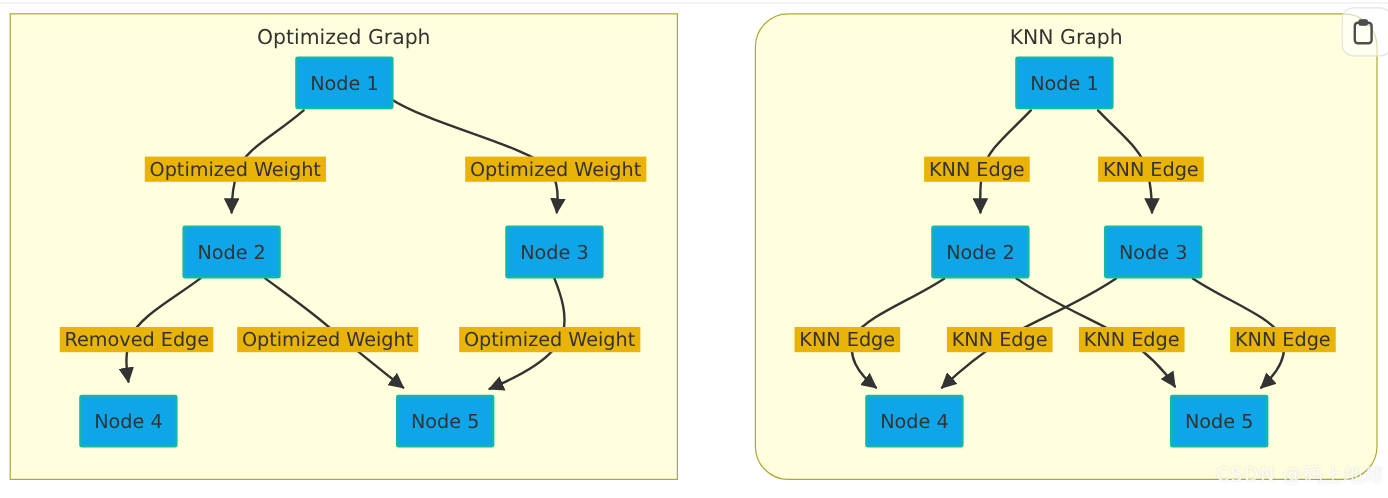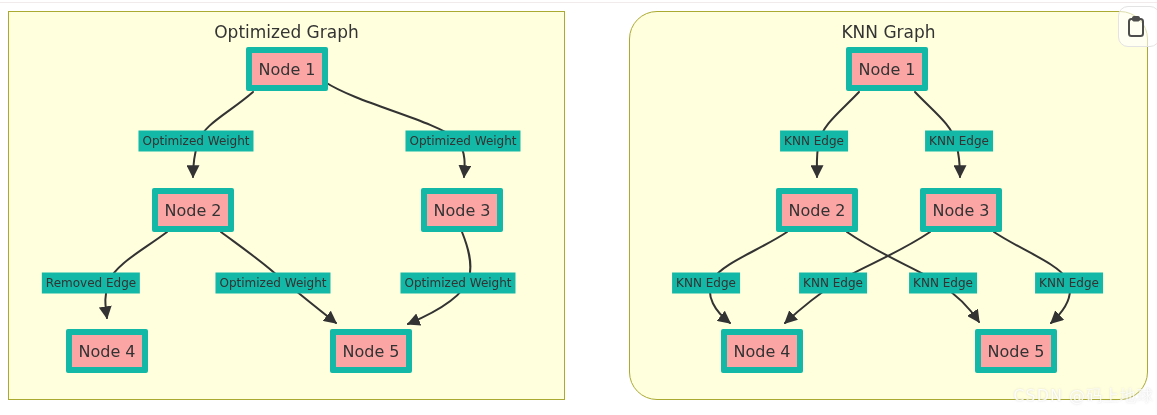--- a/index.html
+++ b/index.html
@@ -19,28 +19,28 @@
   }
   .panel-left{left:8px;width:555px;}
   .panel-right{left:629px;width:517px;border-radius:28px;}
   .panel-title{
     position:absolute;left:0;right:0;top:10px;text-align:center;
     font-size:17px;color:#333333;white-space:nowrap;
   }
   .edges-svg{position:absolute;left:0;top:0;}
   .node{
     position:absolute;width:82px;height:44px;box-sizing:border-box;
-    background:#fca5a5;border:6px solid #14b8a6;border-radius:2px;
+    background:#0ea5e9;border:2px solid #14b8a6;border-radius:2px;
     display:flex;align-items:center;justify-content:center;
     font-size:16px;color:#333333;white-space:nowrap;
     transform:translate(-50%,-50%);
   }
   .edge-label{
     position:absolute;transform:translate(-50%,-50%);
-    background:#14b8a6;color:#333333;font-size:12px;line-height:21px;
+    background:#eab308;color:#333333;font-size:16px;line-height:21px;
     padding:0 4px;white-space:nowrap;
   }
   .copy-btn{
     position:absolute;left:1118px;top:6px;width:42px;height:41px;
     background:rgba(255,255,255,0.6);border:1px solid #e3e3e3;
     border-radius:10px;display:flex;align-items:center;justify-content:flex-start;
     padding-left:8px;box-sizing:border-box;cursor:pointer;z-index:5;
   }
   .watermark{
     position:absolute;right:3px;bottom:8px;z-index:6;
@@ -74,21 +74,21 @@
   <div class="panel-title">Optimized Graph</div>
 
   <div class="node" style="left:278px;top:57px">Node 1</div>
   <div class="node" style="left:184px;top:198px">Node 2</div>
   <div class="node" style="left:453px;top:198px">Node 3</div>
   <div class="node" style="left:98px;top:339px">Node 4</div>
   <div class="node" style="left:362px;top:339px">Node 5</div>
 
   <div class="edge-label" style="left:187px;top:129px">Optimized Weight</div>
   <div class="edge-label" style="left:454px;top:129px">Optimized Weight</div>
-  <div class="edge-label" style="left:82px;top:271px">Removed Edge</div>
+  <div class="edge-label" style="left:105px;top:271px">Removed Edge</div>
   <div class="edge-label" style="left:264px;top:271px">Optimized Weight</div>
   <div class="edge-label" style="left:449px;top:271px">Optimized Weight</div>
 </div>
 
 <div class="panel panel-right">
   <svg class="edges-svg" width="517" height="387" viewBox="0 0 517 387">
     <defs>
       <marker id="arrowR" viewBox="0 0 10 10" refX="9" refY="5" markerWidth="6.5" markerHeight="6.5" orient="auto">
         <path d="M0,0 L10,5 L0,10 z" fill="#333333"></path>
       </marker>

